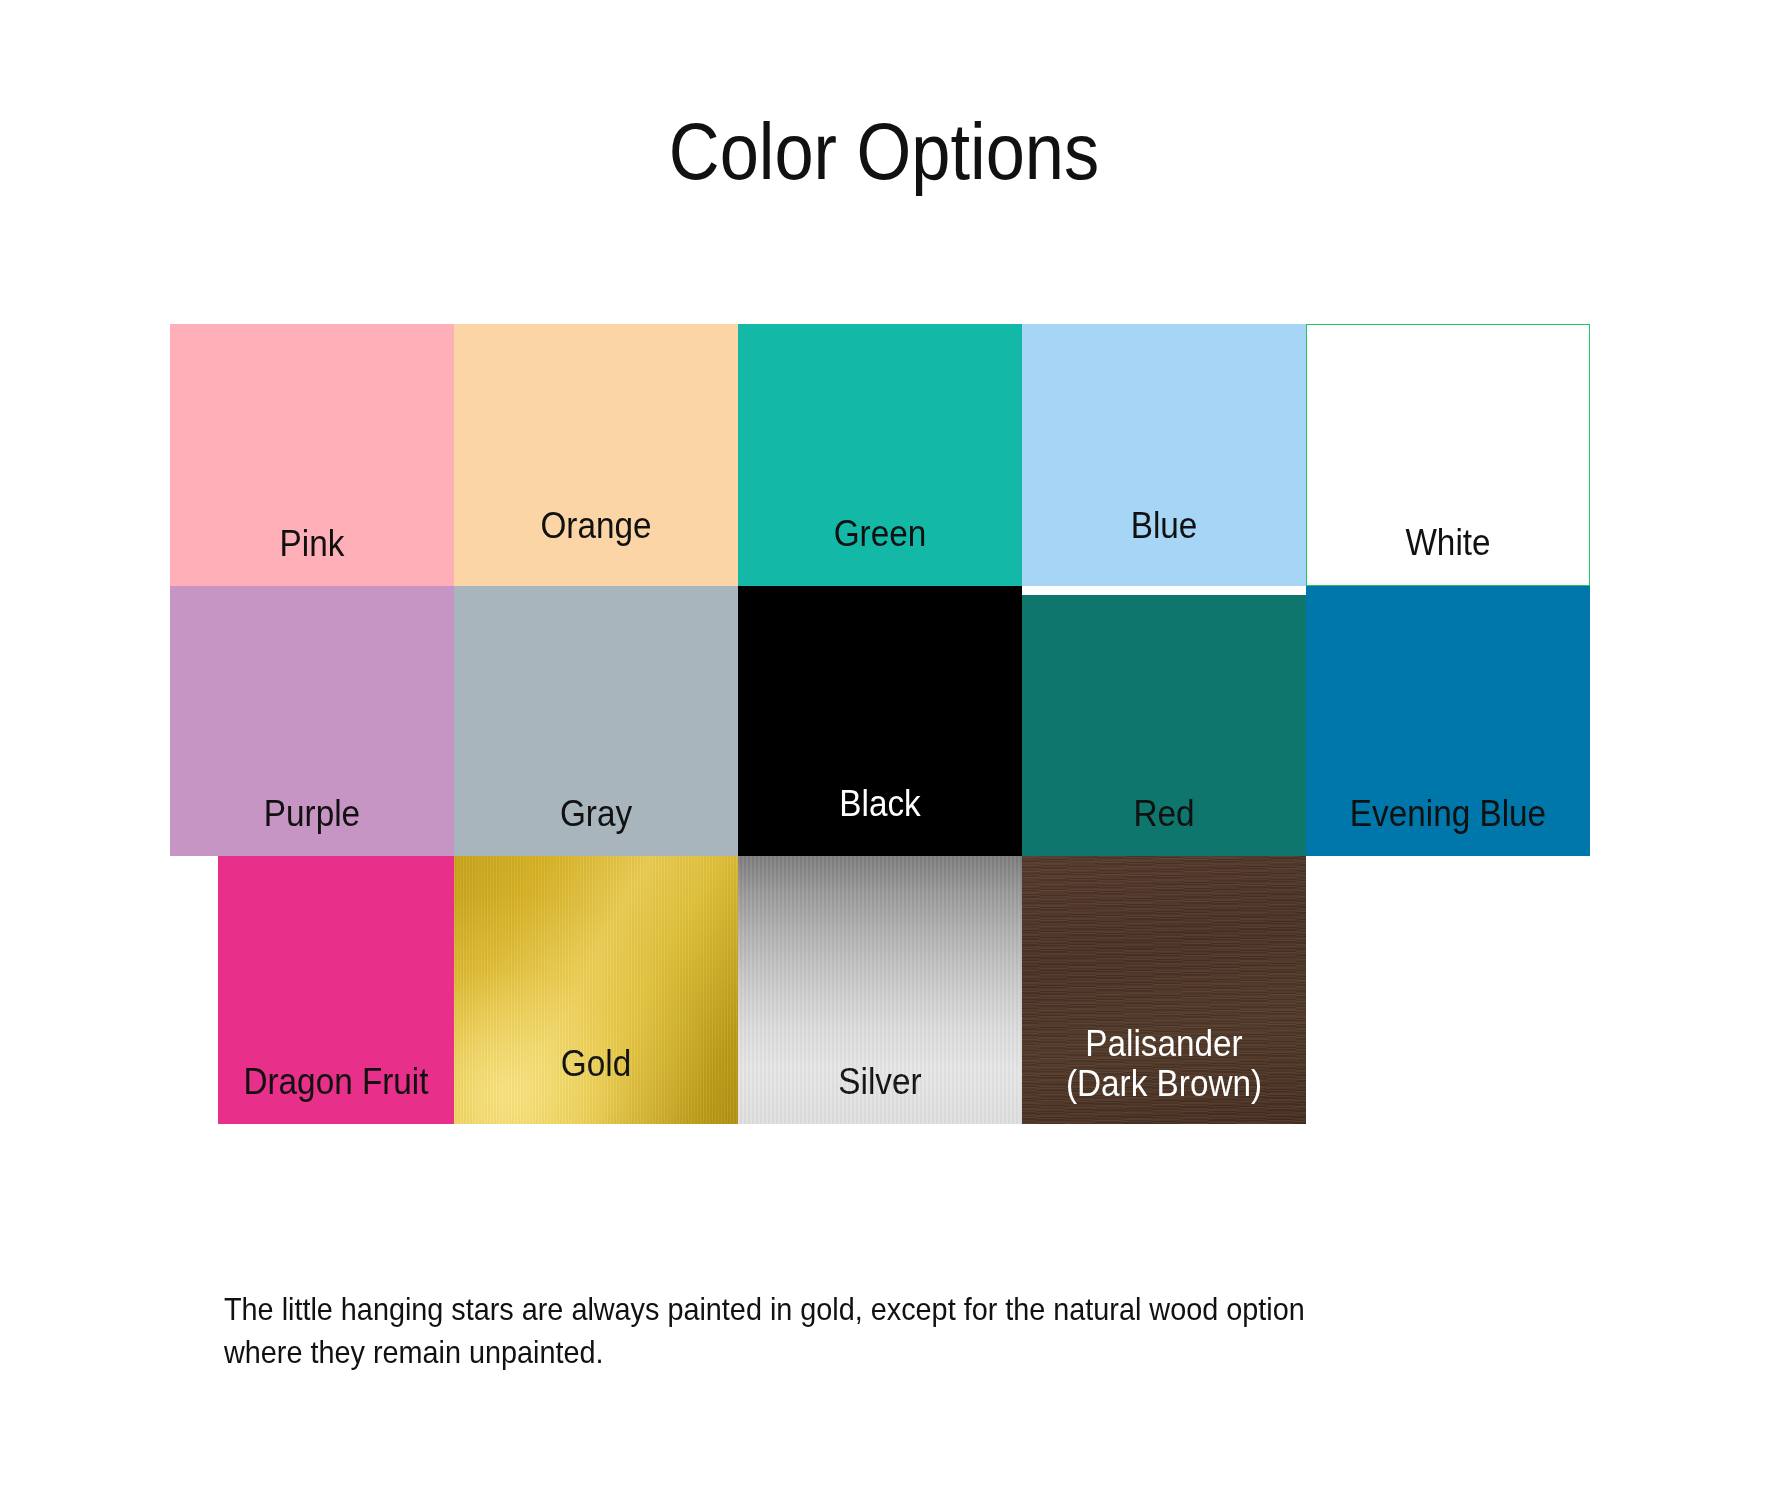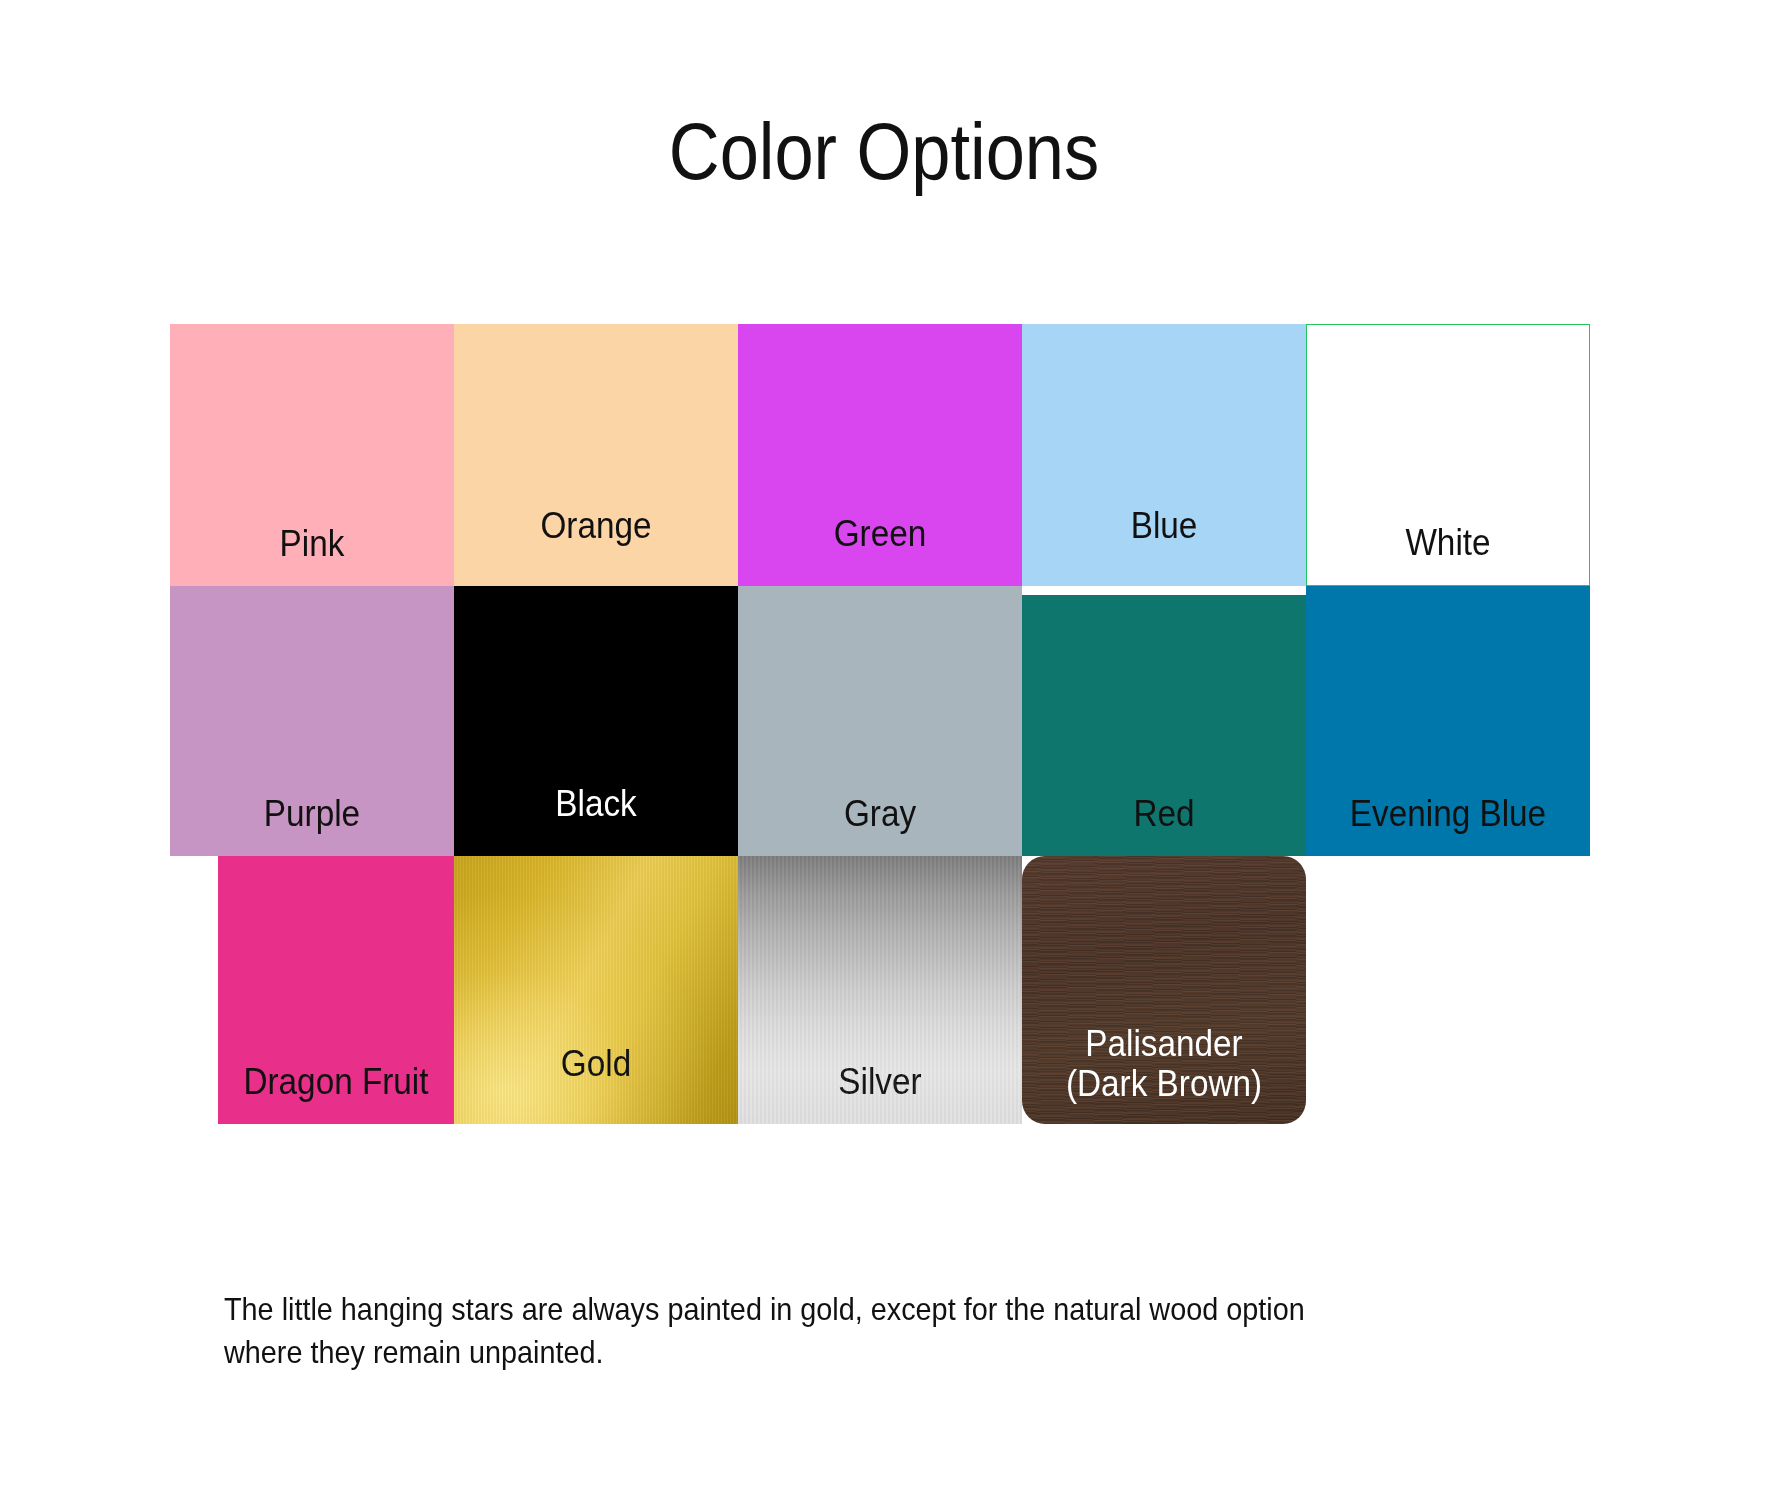--- a/index.html
+++ b/index.html
@@ -78,21 +78,21 @@
 
   
   .lbl-up-a .cell-label { bottom: 32px; }
   .lbl-up-b .cell-label { bottom: 22px; }
   .lbl-up-c .cell-label { bottom: 40px; }
 
   
   .sw-pink    { background: #FFAFB7; }
   .sw-orange  { background: #FBD5A5; }
   .sw-yellow  { background: #FCFAA8; }
-  .sw-green   { background: #d946ef; padding-left: 39px; }
+  .sw-green   { background: #14b8a6; padding-left: 39px; }
   .sw-blue    { background: #A7D5F5; }
 
   .sw-white   { background: #FFFFFF; border: 1px solid #22c55e; }
   .sw-purple  { background: #C795C3; }
   .sw-gray    { background: #A9B5BD; }
   .sw-black   { background: #000000; }
   .sw-red     { background: #0f766e; margin-top: 9px; }
 
   .sw-eveningblue { background: #0077AB; }
   .sw-dragonfruit { background: #E8308A; margin-left: 48px; }
@@ -130,21 +130,20 @@
         rgba(126,78,52,0.16) 2px,
         rgba(126,78,52,0.16) 4px,
         rgba(0,0,0,0.05) 4px,
         rgba(0,0,0,0.05) 6px),
       repeating-linear-gradient(178deg,
         rgba(92,58,40,0.30) 0px,
         rgba(92,58,40,0.30) 3px,
         rgba(58,38,28,0.28) 3px,
         rgba(58,38,28,0.28) 7px),
       linear-gradient(170deg, #5a4134 0%, #4c372c 35%, #55402f 65%, #463226 100%);
-    border-radius: 23px;
   }
   .sw-palisander .cell-label { bottom: 20px; }
 
   
   .footnote {
     position: absolute;
     left: 224px;
     top: 1288px;
     width: 1220px;
     font-family: "Liberation Sans", "DejaVu Sans", sans-serif;
@@ -177,25 +176,25 @@
     <div class="cell sw-blue lbl-up-c">
       <span class="cell-label">Blue</span>
     </div>
 
     <div class="cell sw-white lbl-up-b">
       <span class="cell-label">White</span>
     </div>
     <div class="cell sw-purple lbl-up-b">
       <span class="cell-label">Purple</span>
     </div>
+    <div class="cell sw-gray lbl-up-b">
+      <span class="cell-label">Gray</span>
+    </div>
     <div class="cell sw-black lbl-up-a">
       <span class="cell-label light">Black</span>
-    </div>
-    <div class="cell sw-gray lbl-up-b">
-      <span class="cell-label">Gray</span>
     </div>
     <div class="cell sw-red lbl-up-b">
       <span class="cell-label">Red</span>
     </div>
 
     <div class="cell sw-eveningblue lbl-up-b">
       <span class="cell-label">Evening Blue</span>
     </div>
     <div class="cell sw-dragonfruit lbl-up-b">
       <span class="cell-label">Dragon Fruit</span>

